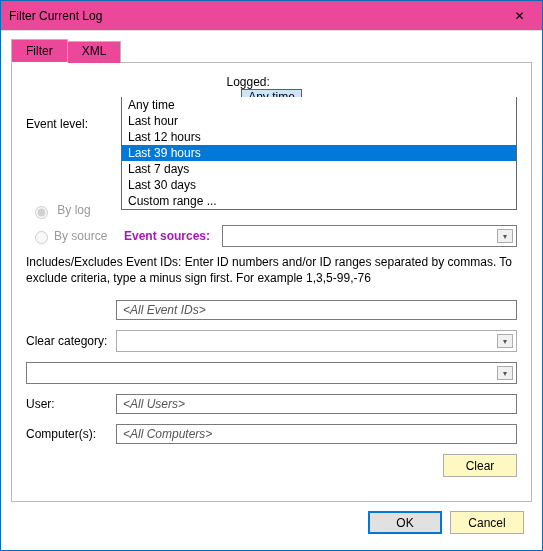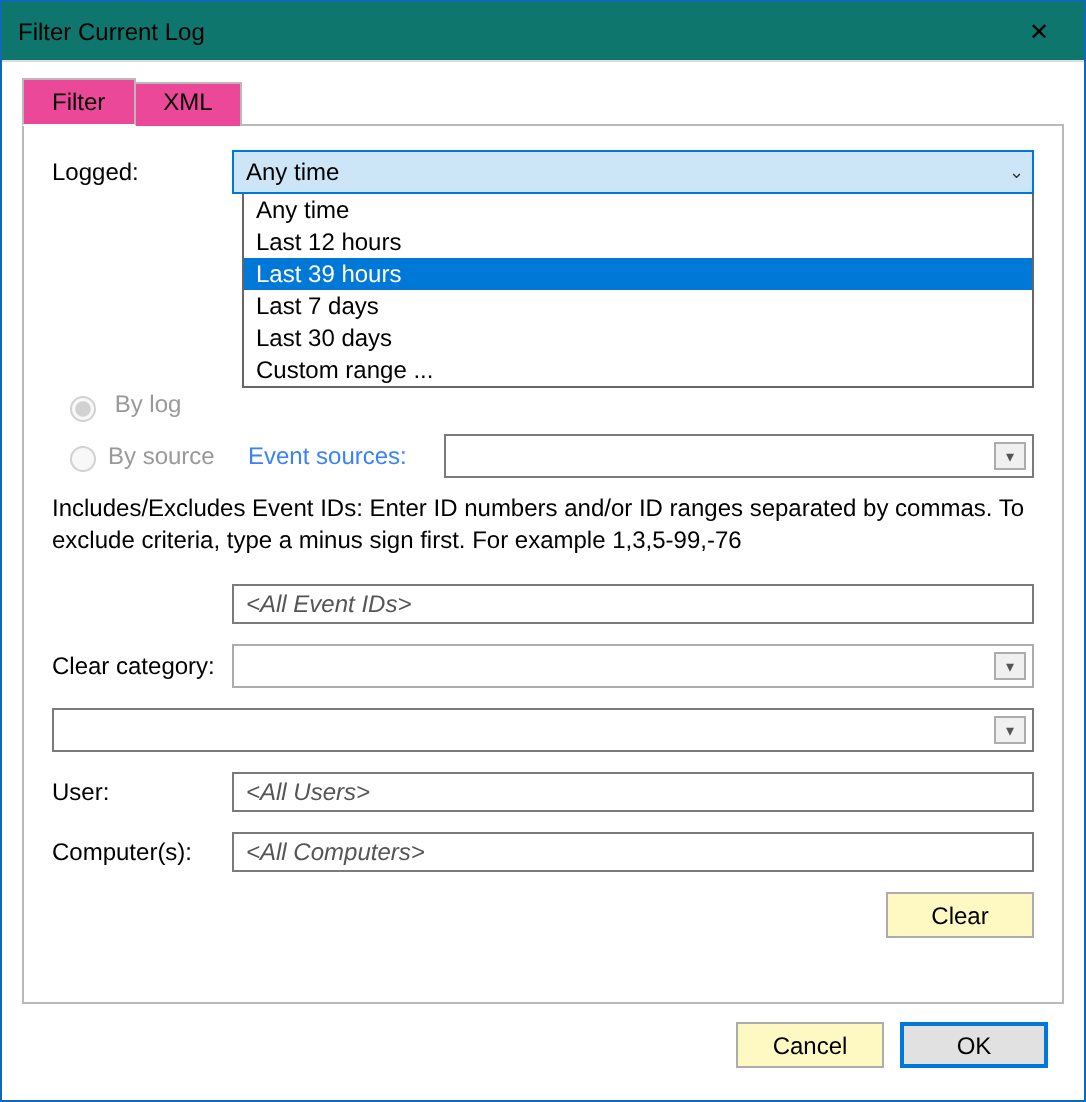--- a/index.html
+++ b/index.html
@@ -1,17 +1,17 @@
 <!DOCTYPE html>
 <html><head>
 <meta charset="utf-8">
 <style>
   * { box-sizing: border-box; font-family: "Segoe UI", Tahoma, sans-serif; font-size: 12px; }
   body { margin: 0; background: #fff; width: 543px; height: 551px; border: 1px solid #0e6ab4; overflow: hidden; }
-  .titlebar { height: 30px; background: #0f766e; display: flex; align-items: center; padding-left: 8px; border-bottom: 1px solid #ddd; }
+  .titlebar { height: 30px; background: #ec4899; display: flex; align-items: center; padding-left: 8px; border-bottom: 1px solid #ddd; }
   .titlebar .title { flex: 1; font-size: 12px; }
   .titlebar .close { width: 45px; height: 30px; display: flex; align-items: center; justify-content: center; font-size: 14px; cursor: default; }
   .content { padding: 8px 10px 0 10px; position: relative; height: 470px; }
   .tabs { display: flex; position: relative; z-index: 2; }
   .tab { padding: 4px 14px 4px 14px; border: 1px solid #b9b9b9; border-bottom: none; background: #fff; margin-right: -1px; cursor: default; position: relative; }
   .tab.active { background: #ec4899; border-bottom: 1px solid #fff; z-index: 3; }
   .tab.inactive { background: #ec4899; margin-top: 2px; padding-top: 2px; padding-bottom: 4px;}
   .panel { border: 1px solid #b9b9b9; padding: 12px 14px 14px 14px; margin-top: -1px; position: relative; height: 440px; }
   .row { display: flex; align-items: center; margin-bottom: 10px; }
   .label { width: 90px; flex-shrink: 0; }
@@ -48,52 +48,54 @@
 
 <div class="content">
 
   <div class="tabs">
     <div class="tab active"><span>Filter</span></div>
     <div class="tab inactive"><span>XML</span></div>
   </div>
 
   <div class="panel">
 
-    <div class="row" style="position:relative;">
+    <div class="row" style="position:relative;flex-direction:column;">
       <span class="label">Logged:</span>
       <div class="logged-combo">
         <span>Any time</span>
         <span class="arrow">⌄</span>
       </div>
     </div>
 
     <div class="dropdown-list" id="dl">
         <div class="option">Any time</div>
+        <div class="option">Last hour</div>
         <div class="option">Last 12 hours</div>
         <div class="option selected">Last 39 hours</div>
         <div class="option">Last 7 days</div>
         <div class="option">Last 30 days</div>
         <div class="option">Custom range ...</div>
       </div>
 
     <div class="row" style="margin-top:4px;">
+      <span class="ev-label">Event level:</span>
       <div class="checkarea"></div>
     </div>
 
     <div style="height:34px;"></div>
 
     <div class="radio-row">
       <input type="radio" disabled="" checked="" style="">
       <span>By log</span>
     </div>
 
     <div class="radio-row" style="display:flex;align-items:center;">
       <input type="radio" disabled="" style="">
       <span style="width:70px;">By source</span>
-      <span style="width:98px;color:#3b82f6;">Event sources:</span>
+      <span style="width:98px;color:#a21caf;font-weight:bold;">Event sources:</span>
       <div class="combo dropdown-style" style="flex:1;">
         <span></span>
         <span class="arrow">▾</span>
       </div>
     </div>
 
     <div class="info-text">Includes/Excludes Event IDs: Enter ID numbers and/or ID ranges separated by commas. To exclude criteria, type a minus sign first. For example 1,3,5-99,-76</div>
 
     <div class="row">
       <span class="label"></span>
@@ -134,19 +136,19 @@
     <div class="clear-row">
       <div class="btn">
           <span>Clear</span>
         </div>
     </div>
 
   </div>
 </div>
 
 <div class="footer">
+  <div class="btn primary">
+      <span>OK</span>
+    </div>
   <div class="btn">
       <span>Cancel</span>
-    </div>
-  <div class="btn primary">
-      <span>OK</span>
     </div>
 </div>
 
 </body></html>

